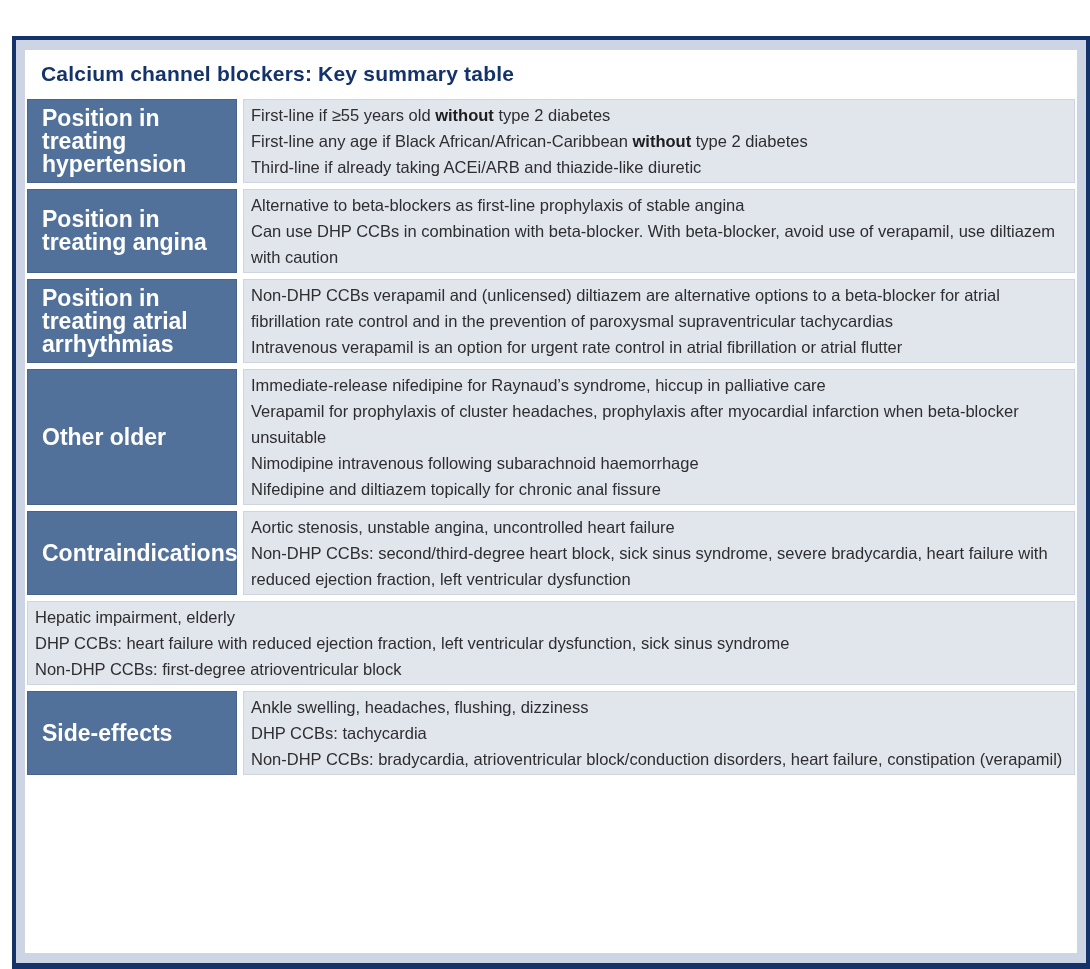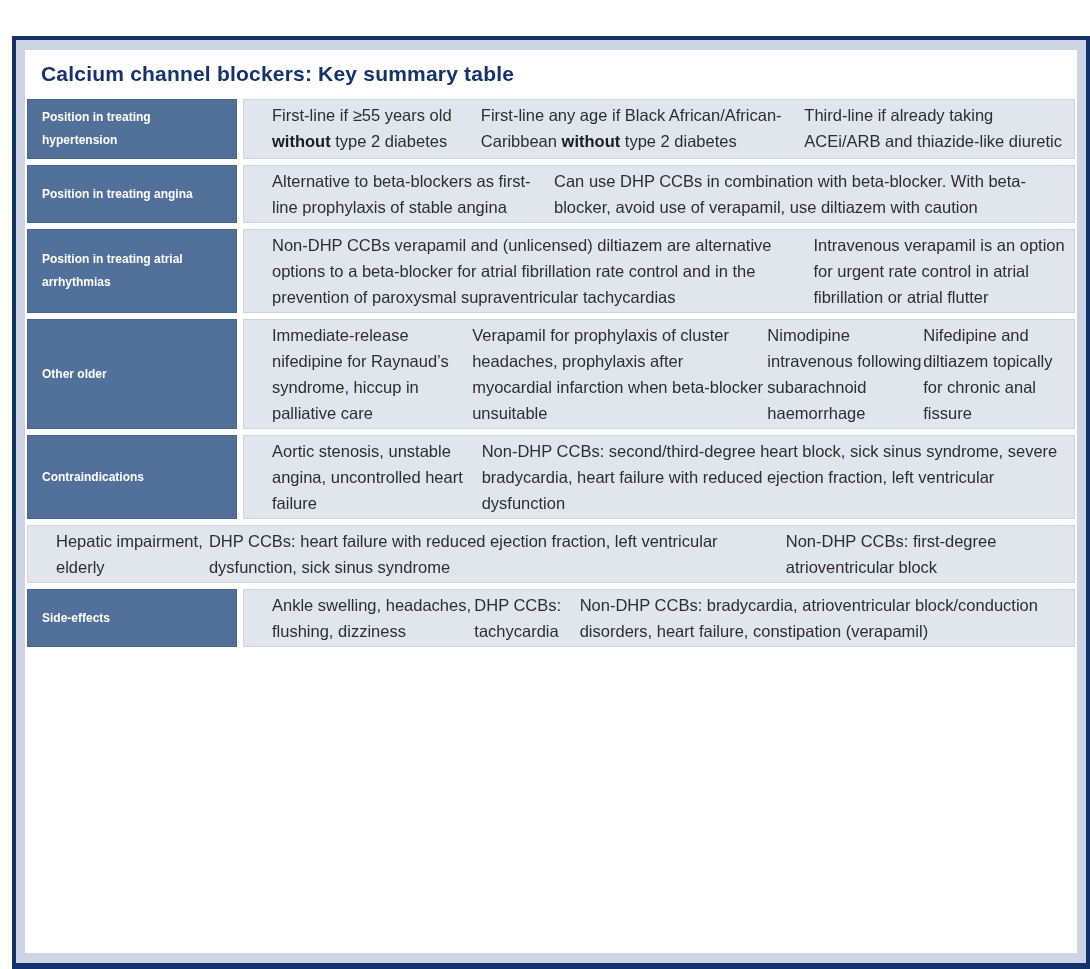--- a/index.html
+++ b/index.html
@@ -32,32 +32,32 @@
     font-size:21px;font-weight:bold;color:var(--navy);
     margin:7px 0 13px 14px;letter-spacing:.2px;
   }
   .table{display:flex;flex-direction:column;gap:6px;}
   .row{display:flex;gap:6px;align-items:stretch;}
   .row-label{
     flex:0 0 210px;width:210px;
     background:var(--header-bg);
     border:1px solid #47648d;
     color:var(--header-text);
-    font-weight:bold;font-size:12px;line-height:23px;
+    font-weight:bold;font-size:23px;line-height:23px;
     display:flex;align-items:center;
     padding:6px 10px 6px 14px;
   }
   .row-cell{
     flex:1;
     background:var(--cell-bg);
     border:1px solid #cfd5df;
     color:var(--body-text);
     font-size:16.5px;line-height:26px;
-    padding:2px 8px 2px 28px;
-    display:flex;flex-direction:row;justify-content:center;
+    padding:2px 8px 2px 7px;
+    display:flex;flex-direction:column;justify-content:center;
   }
   .para{margin:0;}
   .para b{font-weight:bold;color:#1d1d20;}
   .row:last-child .row-cell{min-height:50px;}
   .row:last-child .row-label{min-height:50px;}
 </style>
 </head>
 <body>
 
 <div class="frame">

